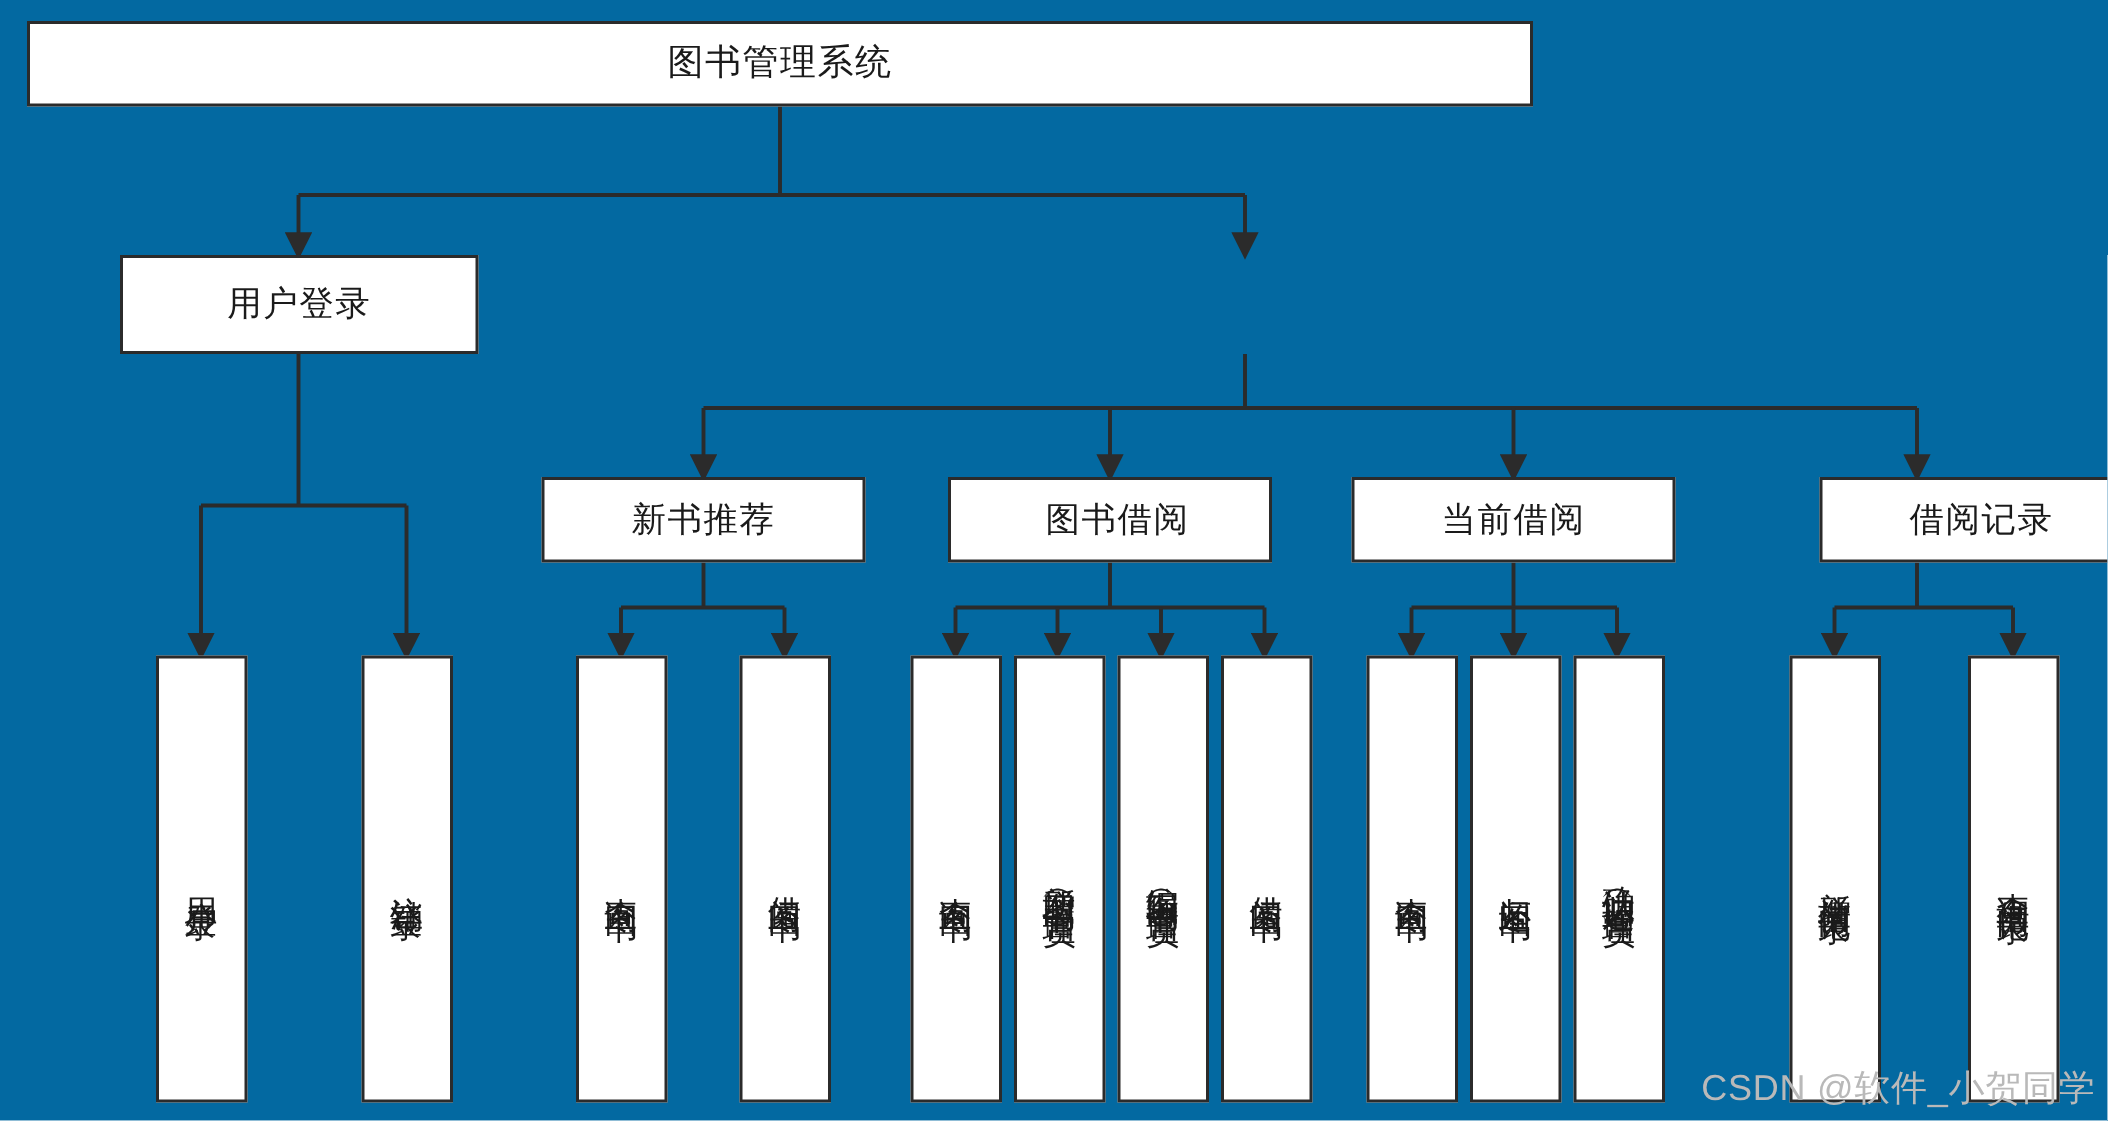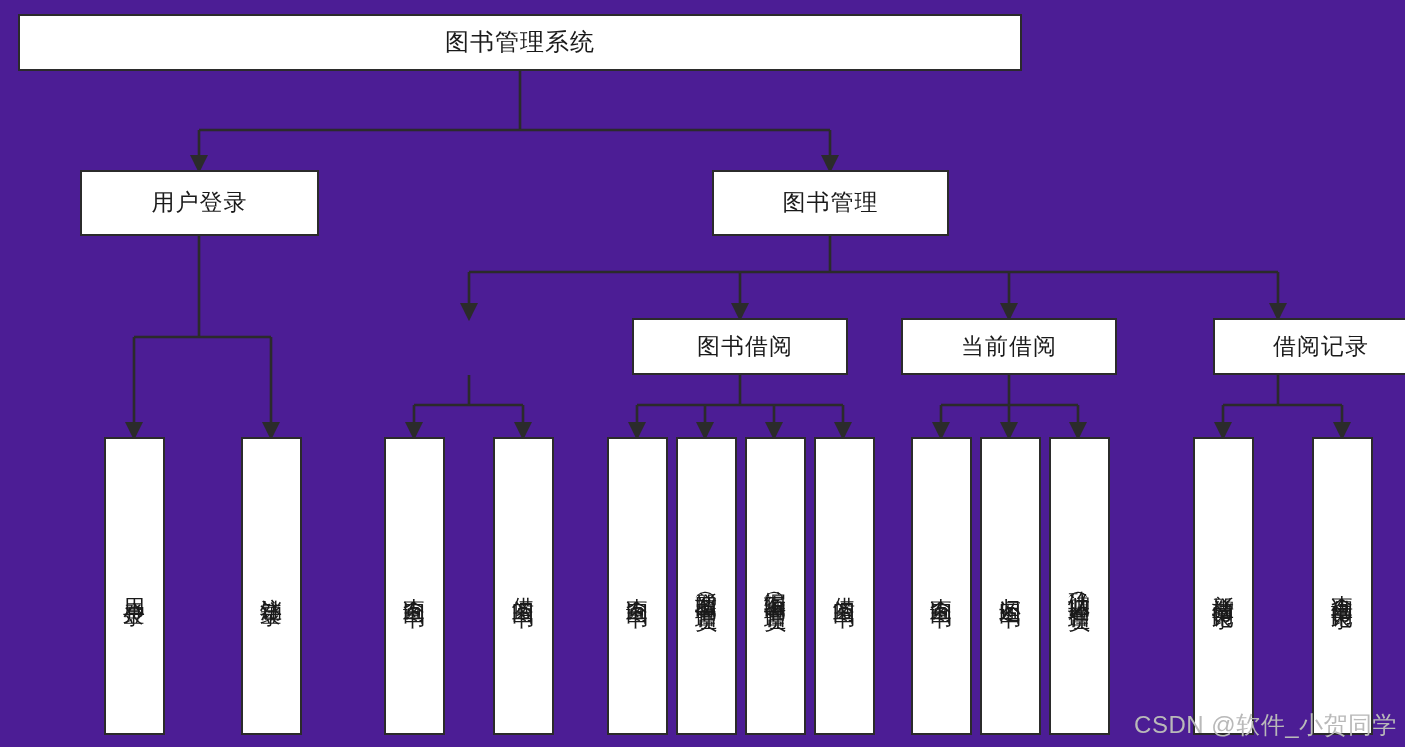--- a/index.html
+++ b/index.html
@@ -7,21 +7,21 @@
     padding: 0;
     background: #ffffff;
   }
   body {
     font-family: "Liberation Sans", "DejaVu Sans", sans-serif;
   }
   #diagram-root {
     position: relative;
     width: 1405px;
     height: 747px;
-    background: #4c1d95;
+    background: #0369a1;
     overflow: hidden;
   }
   #edges-layer {
     position: absolute;
     left: 0;
     top: 0;
     width: 1405px;
     height: 747px;
   }
   .node-box {
@@ -124,24 +124,24 @@
   </svg>
 
   <div class="node-box horiz root" style="left:18px; top:14px; width:1004px; height:57px;">
     <span>图书管理系统</span>
   </div>
 
   <div class="node-box horiz" style="left:80px; top:170px; width:239px; height:66px;">
     <span>用户登录</span>
   </div>
 
-  <div class="node-box horiz" style="left:712px; top:170px; width:237px; height:66px;">
-    <span>图书管理</span>
-  </div>
-
+
+  <div class="node-box horiz" style="left:361px; top:318px; width:216px; height:57px;">
+    <span>新书推荐</span>
+  </div>
 
   <div class="node-box horiz" style="left:632px; top:318px; width:216px; height:57px;padding-left:10px;">
     <span>图书借阅</span>
   </div>
 
   <div class="node-box horiz" style="left:901px; top:318px; width:216px; height:57px;">
     <span>当前借阅</span>
   </div>
 
   <div class="node-box horiz" style="left:1170px; top:318px; width:216px; height:57px;margin-left:43px;">

